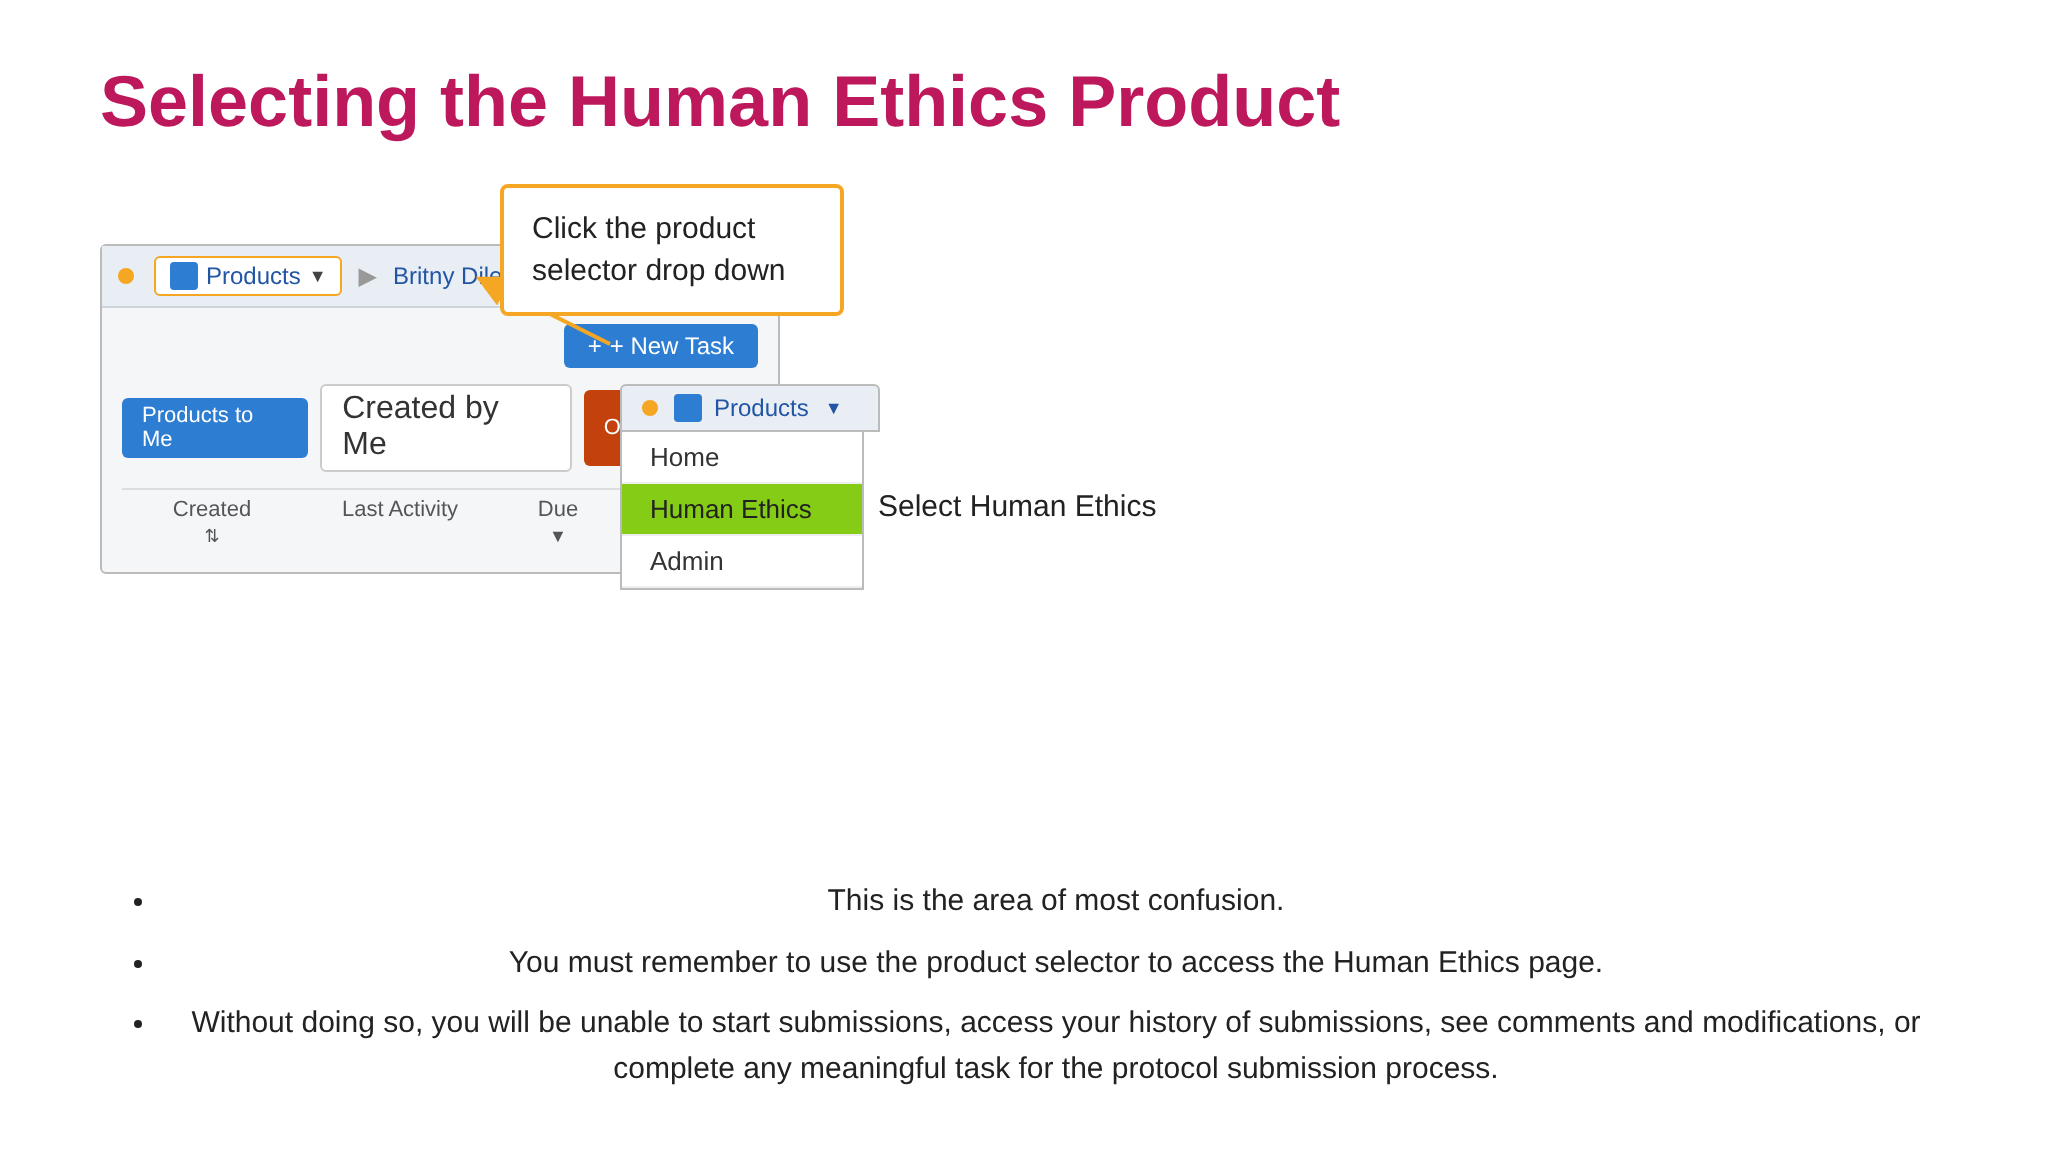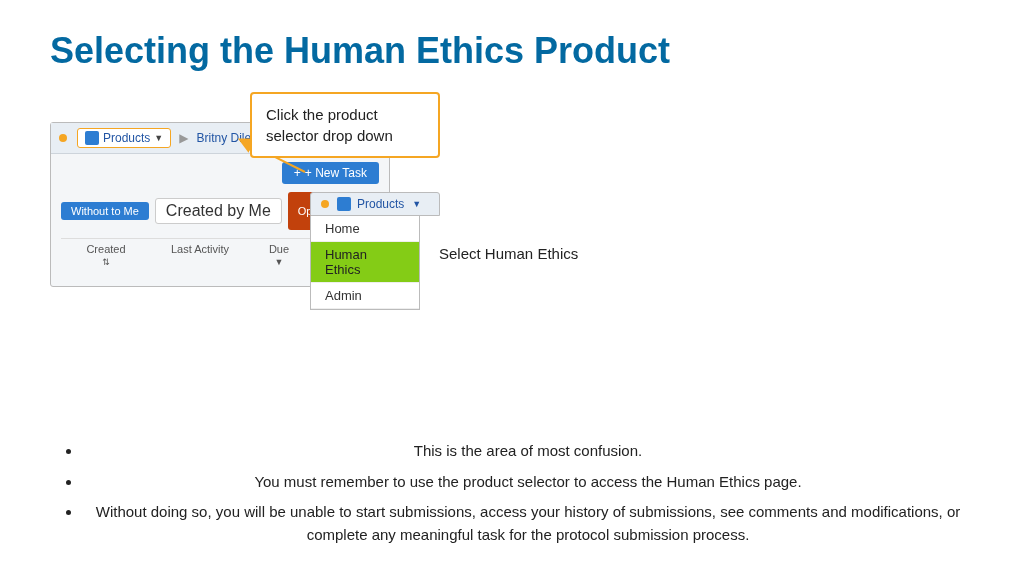--- a/index.html
+++ b/index.html
@@ -7,21 +7,21 @@
       background: #fff;
       font-family: 'Segoe UI', Arial, sans-serif;
       width: 1024px;
       min-height: 576px;
       padding: 30px 50px 30px 50px;
       color: #222;
     }
     h1 {
       font-size: 36px;
       font-weight: 900;
-      color: #0369a1;
+      color: #be185d;
       margin-bottom: 20px;
       font-family: Arial, sans-serif;
     }
     .main-content {
       display: flex;
       flex-direction: row;
       align-items: flex-start;
       gap: 0;
       margin-bottom: 28px;
       position: relative;
@@ -141,21 +141,21 @@
     .callout-box {
       position: absolute;
       top: 0px;
       left: 200px;
       background: #fff;
       border: 2px solid #f5a623;
       border-radius: 4px;
       padding: 10px 14px;
       font-size: 15px;
       color: #222;
-      width: 190px;
+      width: 172px;
       line-height: 1.4;
       z-index: 10;
     }
     
     .arrow-svg {
       position: absolute;
       top: 0;
       left: 0;
       pointer-events: none;
       z-index: 5;
@@ -176,21 +176,21 @@
       align-items: center;
       gap: 6px;
       font-size: 12px;
       color: #2255a4;
       width: 130px;
     }
     .dropdown-menu {
       background: #fff;
       border: 1px solid #bbb;
       border-top: none;
-      width: 110px;
+      width: 122px;
       font-size: 13px;
     }
     .dropdown-item {
       padding: 5px 14px;
       color: #333;
       border-bottom: 1px solid #eee;
     }
     .dropdown-item-selected {
       padding: 5px 14px;
       background: #84cc16;
@@ -260,21 +260,21 @@
         <span style="color:#999;">▶</span>
         <span style="font-size:12px; color:#2255a4;">Britny Dileo</span>
         <span class="arrow" style="font-size:9px;">▼</span>
       </div>
       <div class="mock-body">
         <button class="mock-new-task-btn">
           <span>+</span>
           <span>+ New Task</span>
         </button>
         <div class="mock-tabs">
-          <span class="mock-tab-active">Without to Me</span>
+          <span class="mock-tab-active">Products to Me</span>
           <span class="mock-tab">Created by Me</span>
           <span class="mock-tab-open">Open</span>
           <span class="mock-tab-all">All</span>
         </div>
         <div class="mock-table-header">
           <span>
             <span>Created</span>
             <span style="font-size:9px;">⇅</span>
           </span>
           <span>Last Activity</span>

